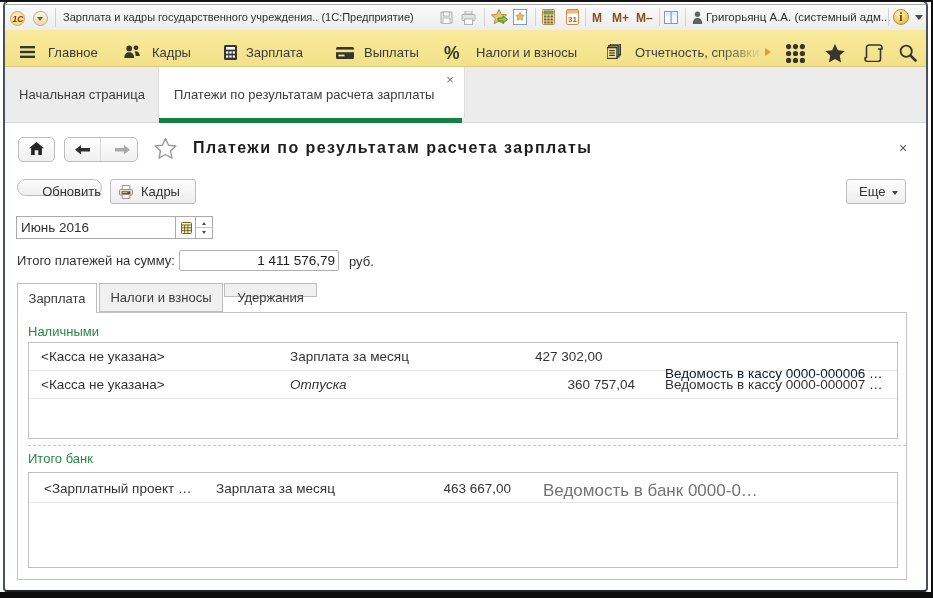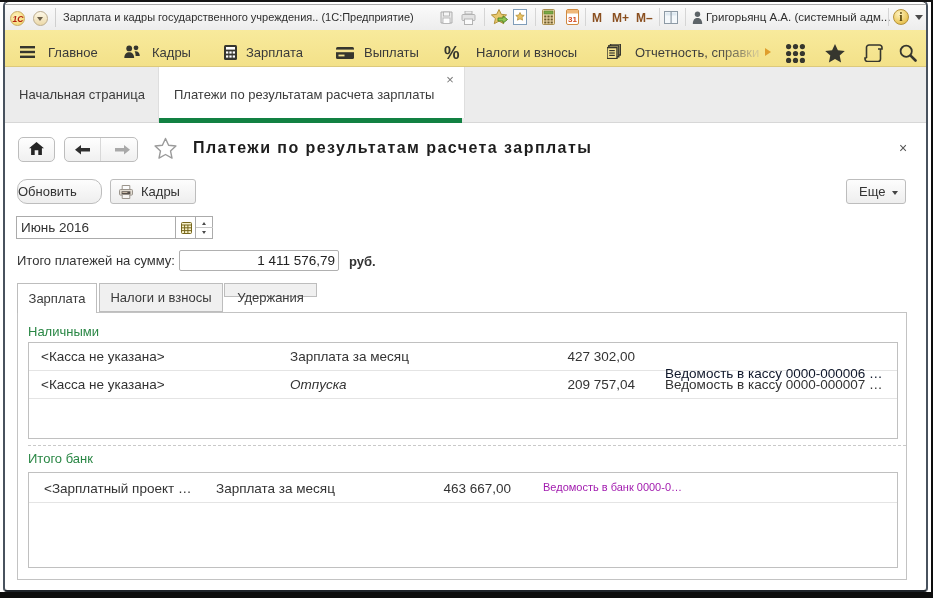--- a/index.html
+++ b/index.html
@@ -178,21 +178,21 @@
   </svg>
 <svg class="abs" style="left:115px;top:145px;" width="15" height="9.5" viewBox="0 0 15 9.5">
     <path d="M9 0 L9 2.9 L0 2.9 L0 6.6 L9 6.6 L9 9.5 L15 4.75 Z" fill="#a9a9a9"></path>
   </svg>
 <svg class="abs" style="left:154px;top:137px;" width="23" height="22" viewBox="0 0 23 22">
     <path d="M11.5 1.5 L14.6 8.2 L21.9 9.0 L16.5 13.9 L18.0 21.1 L11.5 17.5 L5.0 21.1 L6.5 13.9 L1.1 9.0 L8.4 8.2 Z" fill="#fff" stroke="#9a9a9a" stroke-width="1.4" stroke-linejoin="round"></path>
   </svg>
 <div class="abs" style="left:193px;top:139px;font-size:16px;letter-spacing:1.45px;font-weight:bold;color:#1e1e1e;">Платежи по результатам расчета зарплаты</div>
 <div class="abs" style="left:895px;top:140px;width:16px;height:16px;font-size:14px;color:#555;line-height:16px;text-align:center;">×</div>
 
-<div class="abs" style="left:17px;top:179px;width:85px;height:25px;background:linear-gradient(#fdfdfd,#eeeeee);border:1px solid #bdbdbd;border-radius:10px;font-size:13px;color:#333;text-align:left;line-height:23px;">Обновить</div>
+<div class="abs" style="left:17px;top:179px;width:85px;height:17px;background:linear-gradient(#fdfdfd,#eeeeee);border:1px solid #bdbdbd;border-radius:10px;font-size:13px;color:#333;text-align:right;line-height:23px;">Обновить</div>
 <div class="abs" style="left:110px;top:179px;width:86px;height:25px;background:linear-gradient(#fdfdfd,#eeeeee);border:1px solid #bdbdbd;border-radius:3px;"></div>
 <svg class="abs" style="left:119px;top:185px;" width="14" height="14" viewBox="0 0 14 14">
     <path d="M3.2 0.5 h7.6 v4 h-7.6 Z" fill="#fbfbfb" stroke="#9a948c"></path>
     <rect x="0.5" y="4.5" width="13" height="5.6" rx="1" fill="#e4ded4" stroke="#9a948c"></rect>
     <rect x="2.6" y="6.3" width="8.8" height="3" fill="#57504a"></rect>
     <rect x="3.4" y="7" width="5" height="1" fill="#c9b9a5"></rect>
     <path d="M3.2 9.5 h7.6 v4 h-7.6 Z" fill="#f6f4f1" stroke="#9a948c"></path>
   </svg>
 <div class="abs" style="left:141px;top:180px;font-size:13px;color:#333;line-height:23px;">Кадры</div>
 <div class="abs" style="left:846px;top:179px;width:60px;height:25px;background:linear-gradient(#fdfdfd,#eeeeee);border:1px solid #bdbdbd;border-radius:3px;"></div>
@@ -207,45 +207,45 @@
     <path d="M0.5 3 h10 M0.5 5.8 h10 M0.5 8.6 h10 M3.6 3 v8.5 M6.9 3 v8.5" stroke="#77671c" stroke-width="1"></path>
   </svg>
 <div class="abs" style="left:196px;top:216px;width:17px;height:23px;background:#fff;border:1px solid #ababab;border-left:none;"></div>
 <div class="abs" style="left:196px;top:227px;width:17px;height:1px;background:#c9c9c9;"></div>
 <div class="abs" style="left:202px;top:220px;width:0;height:0;border:2.8px solid transparent;border-bottom:3.6px solid #4a4a4a;"></div>
 <div class="abs" style="left:202px;top:231px;width:0;height:0;border:2.8px solid transparent;border-top:3.6px solid #4a4a4a;"></div>
 
 <div class="abs" style="left:17px;top:253px;font-size:13px;color:#333;">Итого платежей на сумму:</div>
 <div class="abs" style="left:179px;top:250px;width:160px;height:21px;background:#fff;border:1px solid #b0b0b0;border-radius:2px;"></div>
 <div class="abs" style="left:178px;top:253px;width:157px;font-size:13.5px;color:#222;text-align:right;">1 411 576,79</div>
-<div class="abs" style="left:349px;top:254px;font-size:13px;color:#333;font-weight:bold;">руб.</div>
+<div class="abs" style="left:349px;top:254px;font-size:13px;color:#333;">руб.</div>
 
 <div class="abs" style="left:99px;top:283px;width:124px;height:29px;background:#f0f0f0;border:1px solid #bdbdbd;font-size:13px;color:#3a3a3a;text-align:center;line-height:27px;">Налоги и взносы</div>
 <div class="abs" style="left:224px;top:283px;width:93px;height:14px;background:#f0f0f0;border:1px solid #bdbdbd;font-size:13px;color:#3a3a3a;text-align:center;line-height:27px;">Удержания</div>
 
 <div class="abs" style="left:17px;top:312px;width:890px;height:268px;border:1px solid #c3c3c3;background:#fff;"></div>
 
 <div class="abs" style="left:17px;top:283px;width:80px;height:30px;background:#fff;border:1px solid #bdbdbd;border-bottom:none;font-size:13px;color:#3a3a3a;text-align:center;line-height:29px;">Зарплата</div>
 
 <div class="abs" style="left:28px;top:324px;font-size:13px;color:#2a8745;text-align:right;">Наличными</div>
 
 <div class="abs" style="left:28px;top:342px;width:870px;height:97px;border:1px solid #c0c0c0;background:#fff;"></div>
 <div class="abs" style="left:29px;top:370px;width:868px;height:1px;background:#e4e4e4;"></div>
 <div class="abs" style="left:29px;top:398px;width:868px;height:1px;background:#e4e4e4;"></div>
 <div class="abs" style="left:41px;top:349px;font-size:13.5px;color:#333;">&lt;Касса не указана&gt;</div>
 <div class="abs" style="left:290px;top:349px;font-size:13.5px;color:#333;">Зарплата за месяц</div>
-<div class="abs" style="left:535px;top:349px;width:100px;font-size:13.5px;color:#333;text-align:right;">427 302,00</div>
+<div class="abs" style="left:535px;top:349px;width:100px;font-size:13.5px;color:#333;">427 302,00</div>
 <div class="abs" style="left:665px;top:366px;font-size:13.5px;color:#0f172a;">Ведомость в кассу 0000-000006 …</div>
 <div class="abs" style="left:41px;top:377px;font-size:13.5px;color:#333;">&lt;Касса не указана&gt;</div>
 <div class="abs" style="left:290px;top:377px;font-size:13.5px;color:#333;font-style:italic;">Отпуска</div>
-<div class="abs" style="left:535px;top:377px;width:100px;font-size:13.5px;color:#333;text-align:right;">209 757,04</div>
+<div class="abs" style="left:535px;top:377px;width:100px;font-size:13.5px;color:#333;text-align:right;">360 757,04</div>
 <div class="abs" style="left:665px;top:377px;font-size:13.5px;color:#333;">Ведомость в кассу 0000-000007 …</div>
 
 <div class="abs" style="left:28px;top:445px;width:878px;height:0;border-top:1px dashed #c9c9c9;"></div>
 
 <div class="abs" style="left:28px;top:451px;font-size:13px;color:#2a8745;">Итого банк</div>
 
 <div class="abs" style="left:28px;top:472px;width:870px;height:96px;border:1px solid #c0c0c0;background:#fff;"></div>
 <div class="abs" style="left:29px;top:502px;width:868px;height:1px;background:#e4e4e4;"></div>
 <div class="abs" style="left:44px;top:481px;font-size:13.5px;color:#333;">&lt;Зарплатный проект …</div>
 <div class="abs" style="left:216px;top:481px;font-size:13.5px;color:#333;">Зарплата за месяц</div>
 <div class="abs" style="left:411px;top:481px;width:100px;font-size:13.5px;color:#333;text-align:right;">463 667,00</div>
-<div class="abs" style="left:543px;top:481px;font-size:11px;color:#a21caf;">Ведомость в банк 0000-0…</div>
+<div class="abs" style="left:543px;top:481px;font-size:17px;color:#737373;">Ведомость в банк 0000-0…</div>
 
 </body></html>

